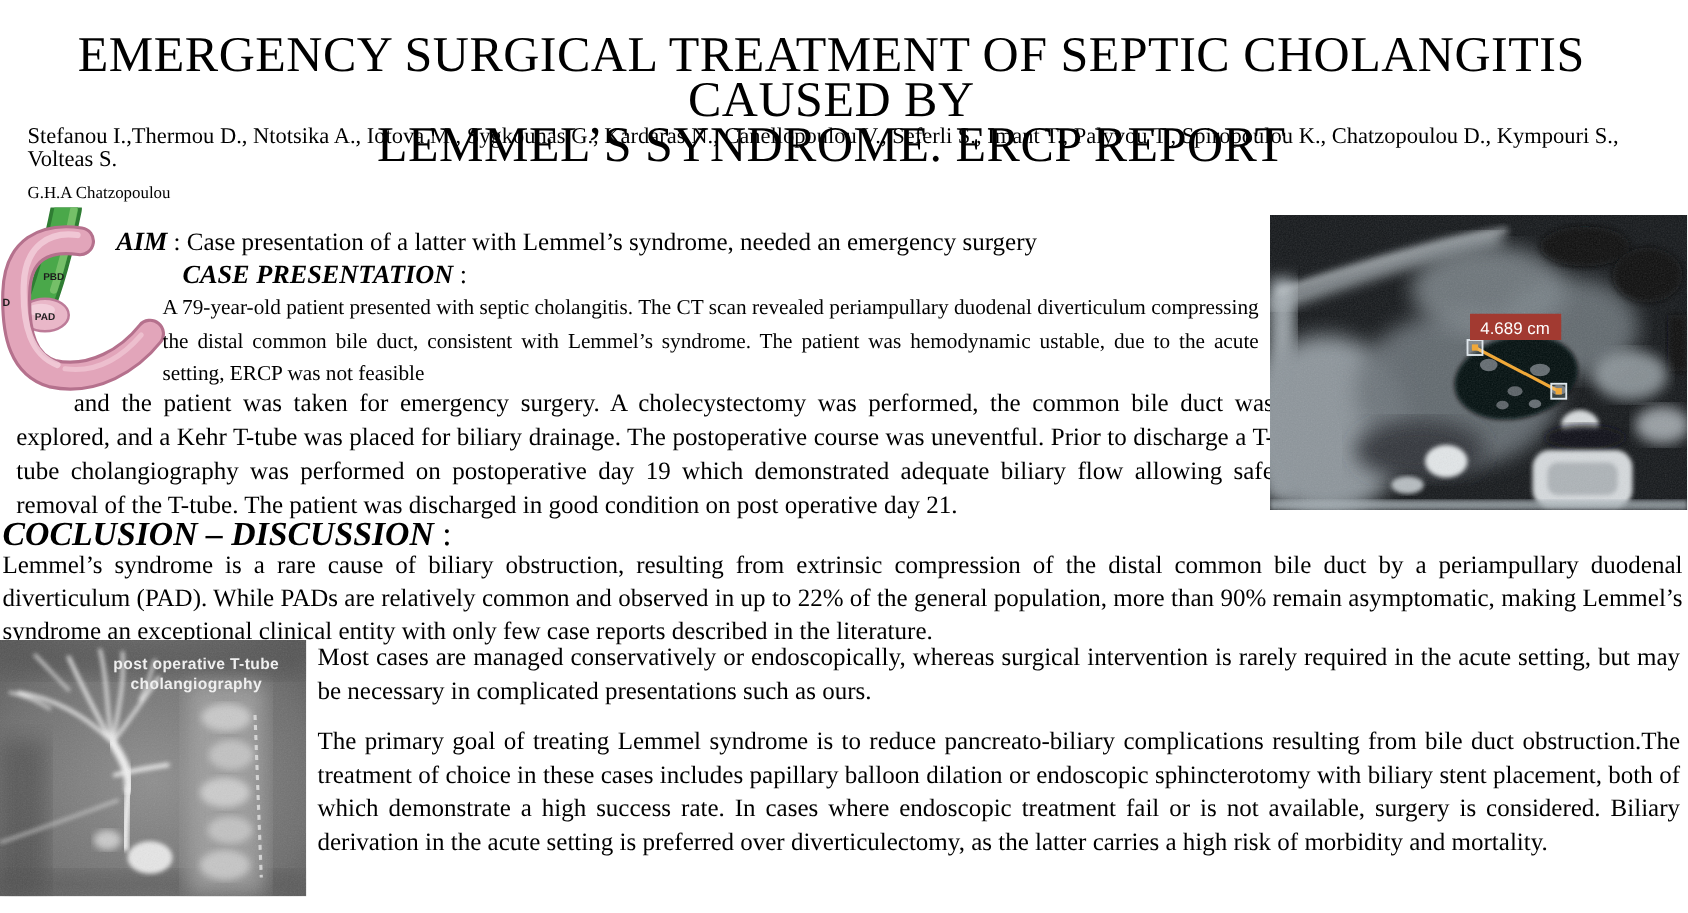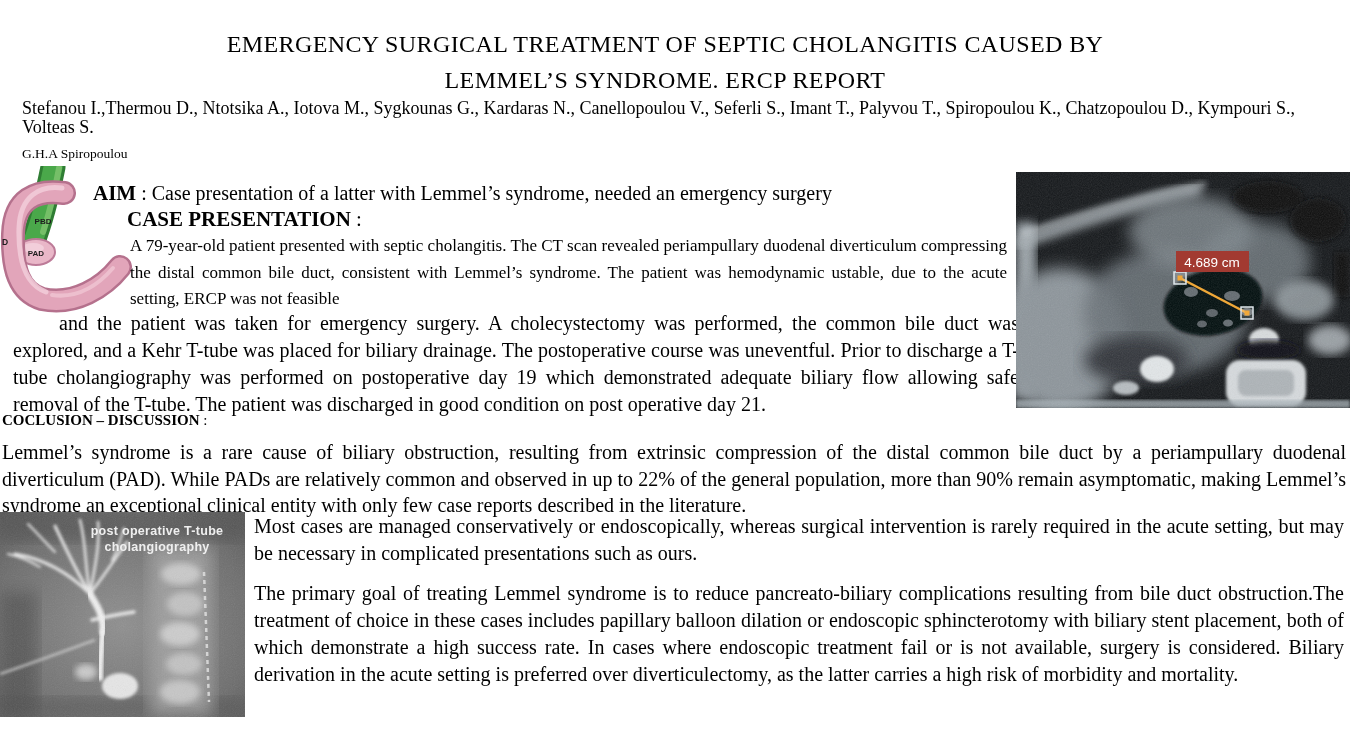--- a/index.html
+++ b/index.html
@@ -1,60 +1,60 @@
 <!DOCTYPE html>
 <html><head>
 <meta charset="utf-8">
 <style>
   html,body{margin:0;padding:0;background:#ffffff;}
   .page{position:relative;width:1350px;height:730px;background:#ffffff;overflow:hidden;
         font-family:"Liberation Serif","DejaVu Serif",serif;color:#000;}
 
   .title{position:absolute;top:26px;left:0;width:1330px;text-align:center;
-         font-size:24px;line-height:36px;letter-spacing:.4px;}
+         font-size:40px;line-height:36px;letter-spacing:.4px;}
   .title span{display:block;}
 
   .authors{position:absolute;top:99px;left:22px;width:1324px;
            font-size:18px;line-height:19px;}
   .affiliation{position:absolute;top:146px;left:22px;font-size:13.5px;}
 
   .diagram{position:absolute;top:166px;left:0;}
   .ct{position:absolute;top:172px;left:1016px;}
   .xray{position:absolute;top:512px;left:0;}
 
   .aim-line{position:absolute;top:181px;left:93px;font-size:20px;white-space:nowrap;}
-  .bi{font-weight:bold;}
+  .bi{font-weight:bold;font-style:italic;}
   .aim-line .bi{font-size:21px;}
-  .case-heading{position:absolute;top:207px;left:127px;font-size:21px;white-space:nowrap;text-align:center;}
+  .case-heading{position:absolute;top:207px;left:146px;font-size:21px;white-space:nowrap;text-align:center;}
   .case-p1{position:absolute;top:233px;left:130px;width:877px;
            font-size:17px;line-height:26.5px;text-align:justify;}
   .case-p2{position:absolute;top:310px;left:1px;width:1006px;
            font-size:20px;line-height:27px;text-align:justify;text-indent:46px;margin-left:12px;}
-  .conc-heading{position:absolute;top:412px;left:2px;font-size:15px;white-space:nowrap;}
+  .conc-heading{position:absolute;top:412px;left:2px;font-size:27px;white-space:nowrap;}
   .conc-p1{position:absolute;top:439px;left:2px;width:1344px;
            font-size:20px;line-height:26.5px;text-align:justify;}
   .bottom-block{position:absolute;top:513px;left:254px;width:1090px;
                 font-size:20px;line-height:27px;}
   .bottom-block p{margin:0;text-align:justify;}
   .bottom-block .p2{margin-bottom:13px;min-height:54px;}
 
   .svg-sans{font-family:"Liberation Sans","DejaVu Sans",sans-serif;}
 </style>
 </head>
 <body>
 
 <div class="page">
 
   <div class="title">
     <span>EMERGENCY SURGICAL TREATMENT OF SEPTIC CHOLANGITIS CAUSED BY</span>
     <span>LEMMEL’S SYNDROME. ERCP REPORT</span>
   </div>
 
   <div class="authors">Stefanou I.,Thermou D., Ntotsika A., Iotova M., Sygkounas G., Kardaras N., Canellopoulou V., Seferli S., Imant T., Palyvou T., Spiropoulou K., Chatzopoulou D.,  Kympouri S., Volteas S.</div>
-  <div class="affiliation">G.H.A Spiropoulou</div>
+  <div class="affiliation">G.H.A Chatzopoulou</div>
 
   <svg class="diagram" width="135" height="152" viewBox="0 0 135 152">
     <g>
       <path d="M53,1 C48,26 42,52 32,78" fill="none" stroke="#2f7d33" stroke-width="25" stroke-linecap="round"></path>
       <path d="M53,1 C48,26 42,52 32,78" fill="none" stroke="#4aa84a" stroke-width="19" stroke-linecap="round"></path>
       <path d="M59,2 C55,24 50,45 43,66" fill="none" stroke="#7fc46f" stroke-width="6" stroke-linecap="round" opacity="0.8"></path>
     </g>
     <g>
       <ellipse cx="36" cy="86" rx="19" ry="13" fill="#e9b7c8" stroke="#bd7b98" stroke-width="2"></ellipse>
       <ellipse cx="33" cy="82" rx="11" ry="5" fill="#f4d3de" opacity="0.8"></ellipse>

